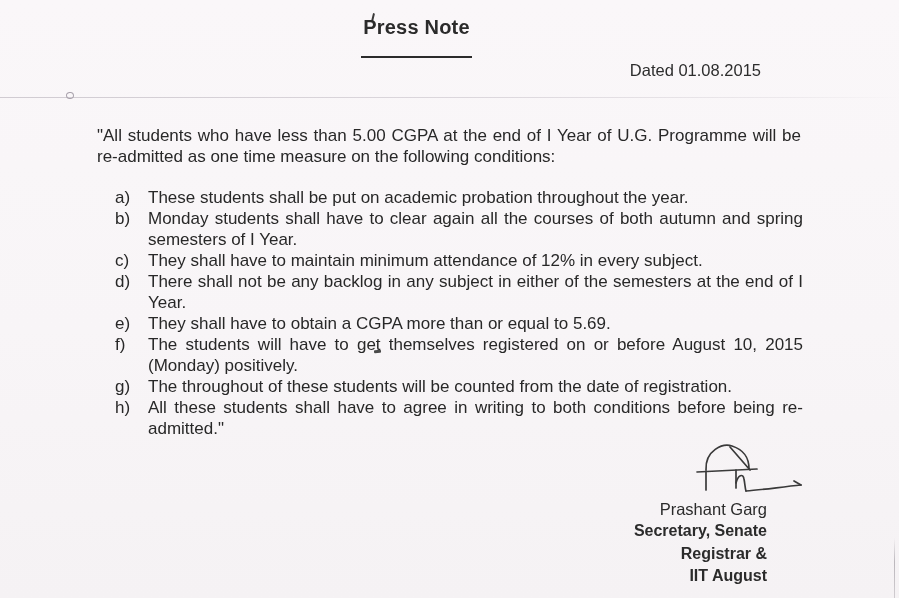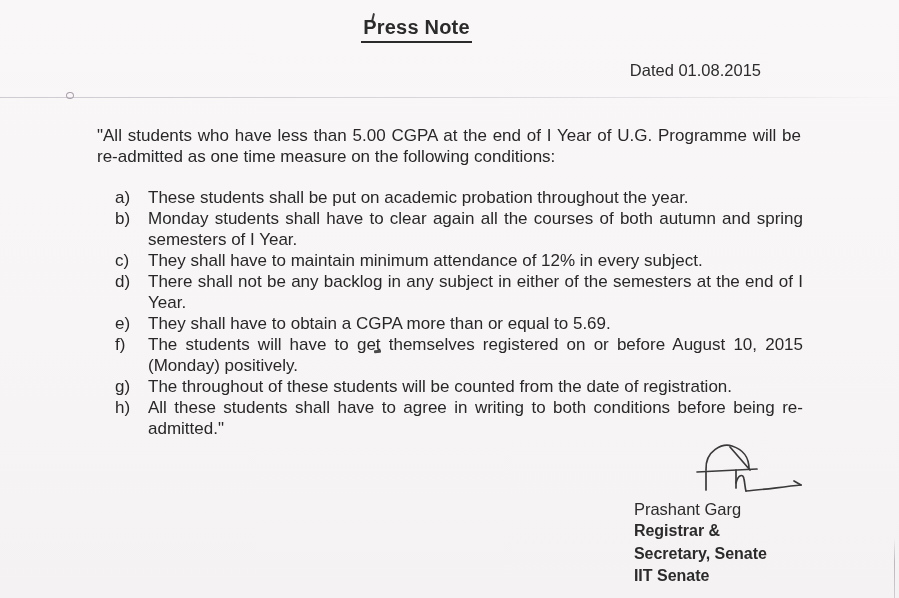--- a/index.html
+++ b/index.html
@@ -27,21 +27,21 @@
   }
   .title {
     position: relative;
     left: -33px;
     display: inline-block;
     font-size: 20px;
     font-weight: 700;
     letter-spacing: 0.2px;
     color: #2b2b2b;
     border-bottom: 2px solid #2b2b2b;
-    padding: 0 2px 2px 2px;
+    padding: 0 2px 17px 2px;
   }
   
   .date-line {
     position: absolute;
     top: 61px;
     right: 138px;
     font-size: 16.5px;
     color: #2d2d2d;
   }
   
@@ -85,21 +85,21 @@
     position: absolute;
     top: 440px;
     left: 693px;
     width: 115px;
     height: 58px;
   }
   .sig-block {
     position: absolute;
     top: 498px;
     right: 132px;
-    text-align: left;
+    text-align: right;
     color: #2b2b2b;
   }
   .sig-name {
     font-size: 16.5px;
     line-height: 22px;
     font-weight: 400;
   }
   .sig-role {
     font-size: 16px;
     line-height: 22.5px;
@@ -193,18 +193,18 @@
     <path d="M13,30 C12,10 30,3 39,6 C51,10 56,17 56,29"></path>
     <path d="M37,7 L57,30"></path>
     <path d="M43,30 L43,48"></path>
     <path d="M43,43 C45,35 50,33 51,39 C52,44 52,48 53,51"></path>
     <path d="M53,51 C68,50 88,47 108,45"></path>
     <path d="M108,45 L101,41"></path>
   </svg>
 
   <div class="sig-block">
     <div class="sig-name">Prashant Garg</div>
+    <div class="sig-role">Secretary, Senate</div>
     <div class="sig-role">Registrar &amp;</div>
-    <div class="sig-role">Secretary, Senate</div>
-    <div class="sig-role">IIT Senate</div>
+    <div class="sig-role">IIT August</div>
   </div>
 
 </div>
 
 </body></html>

